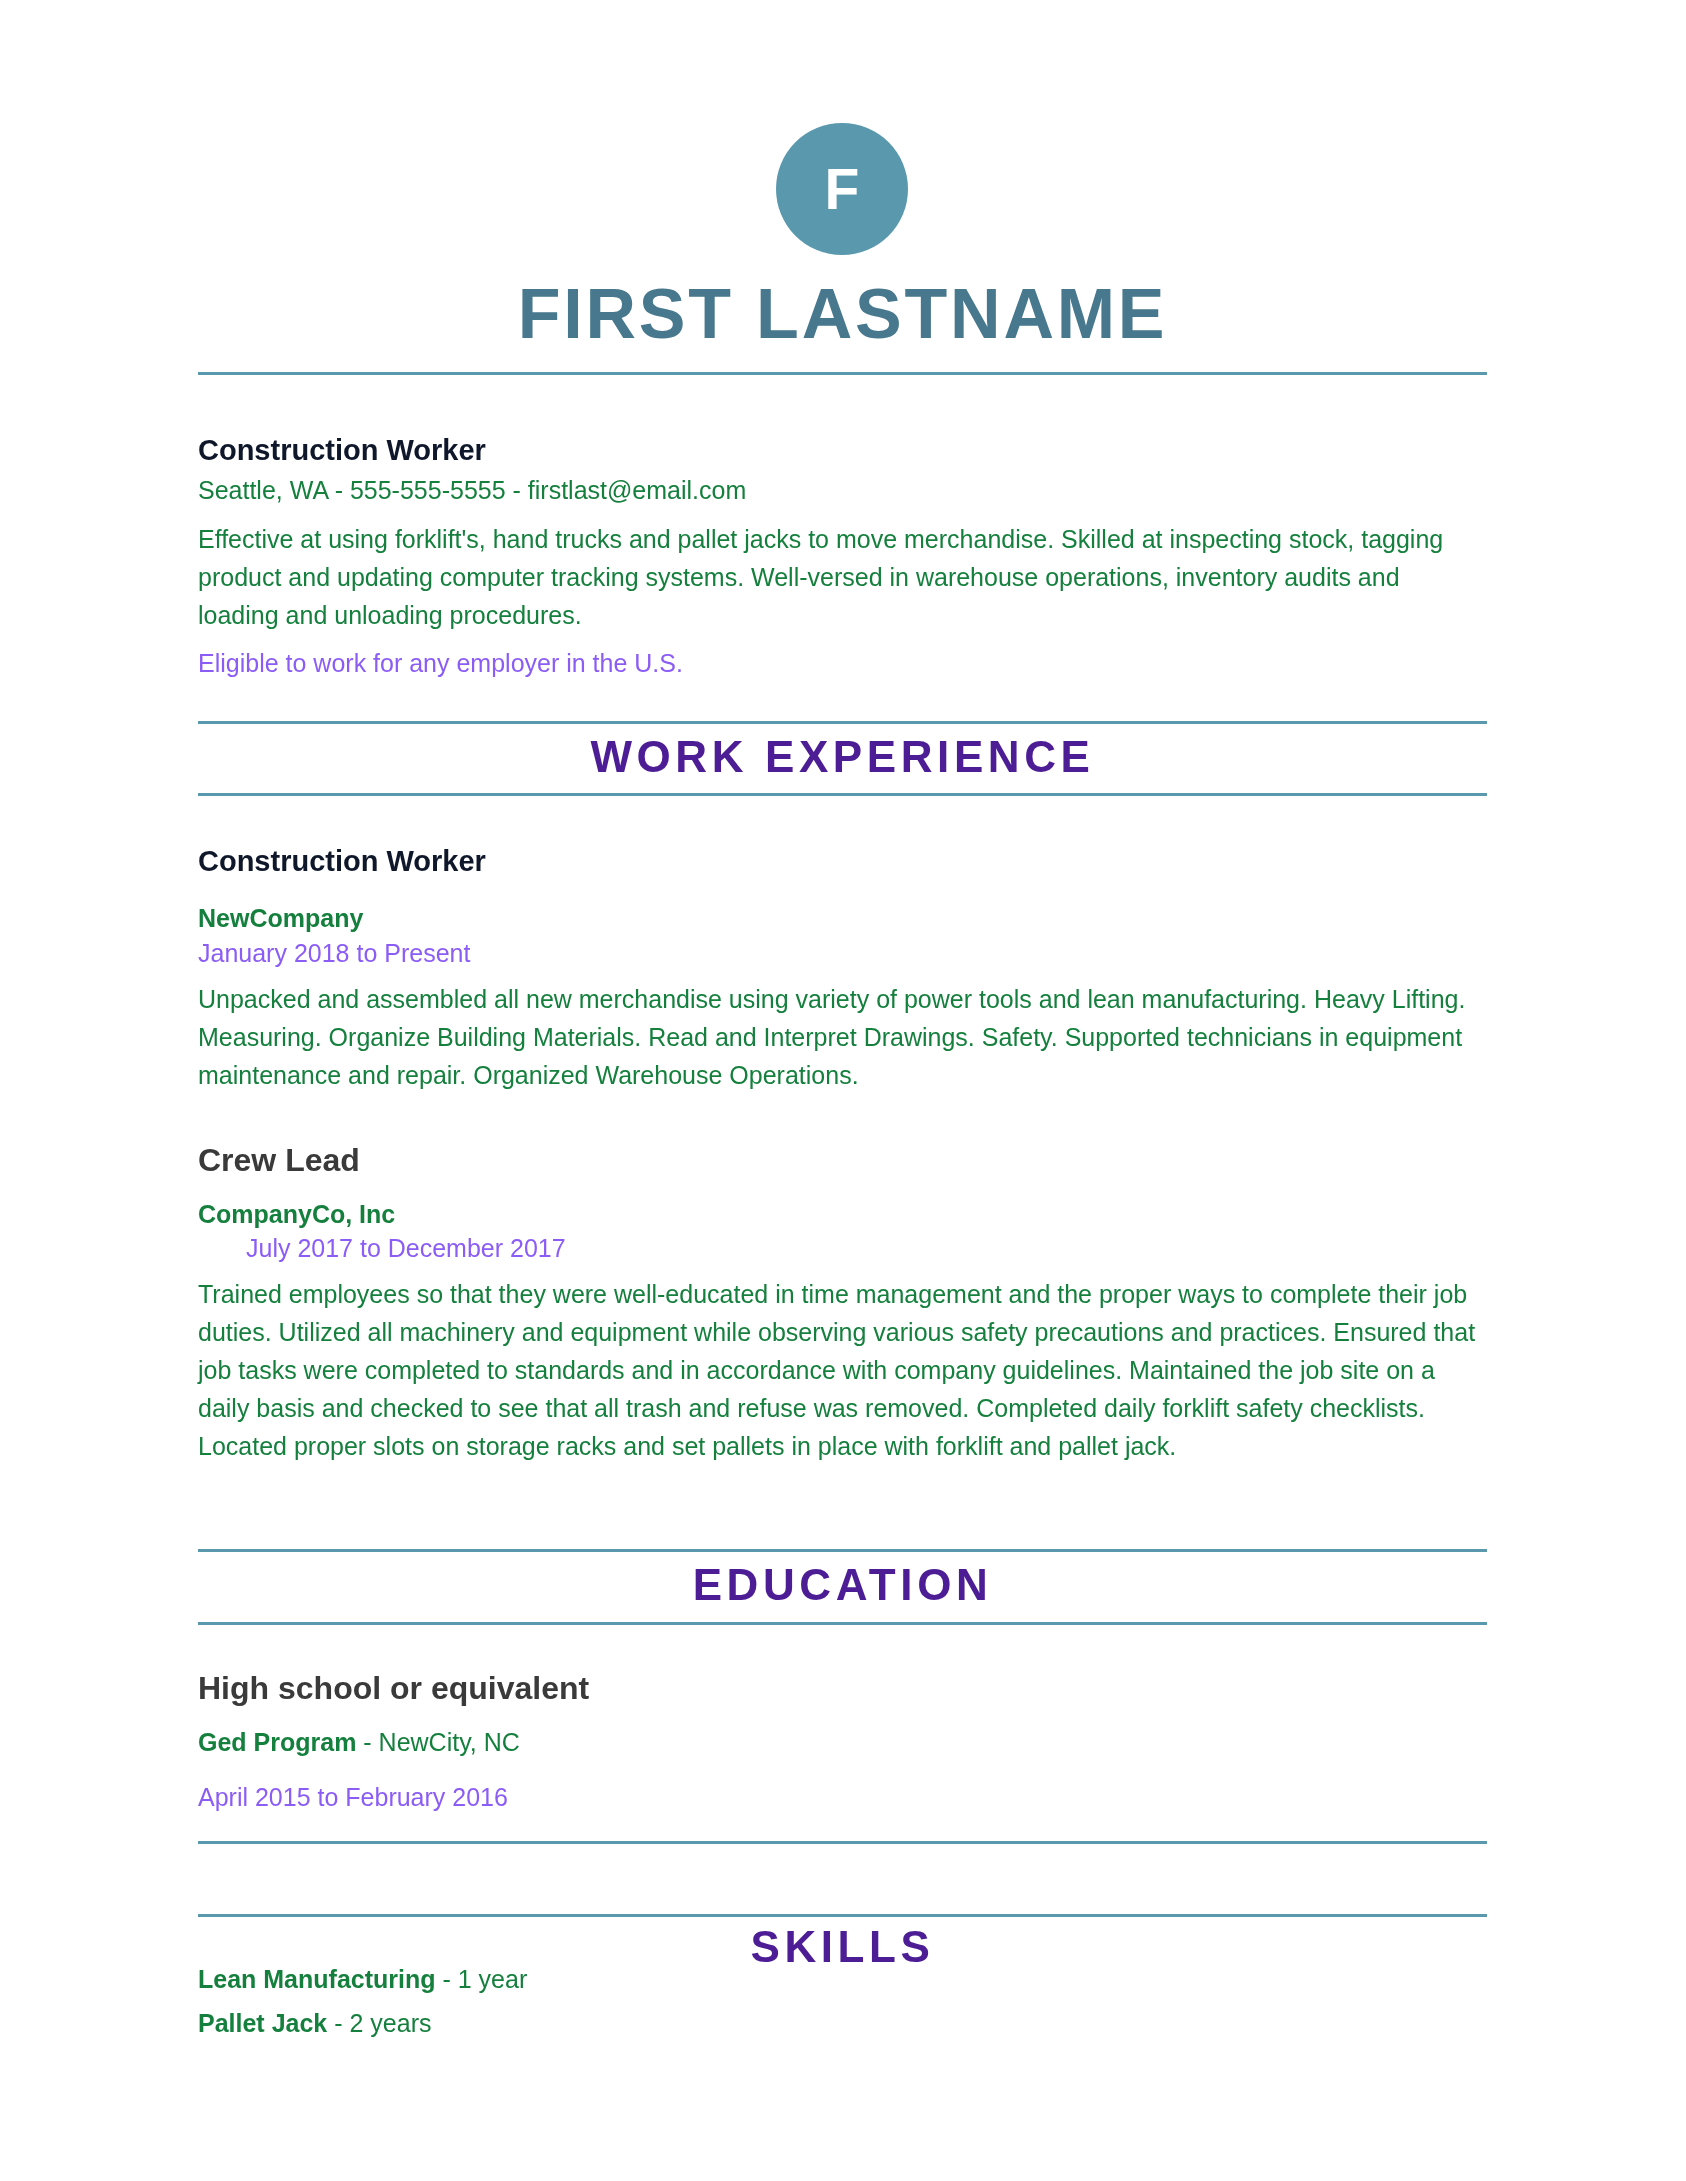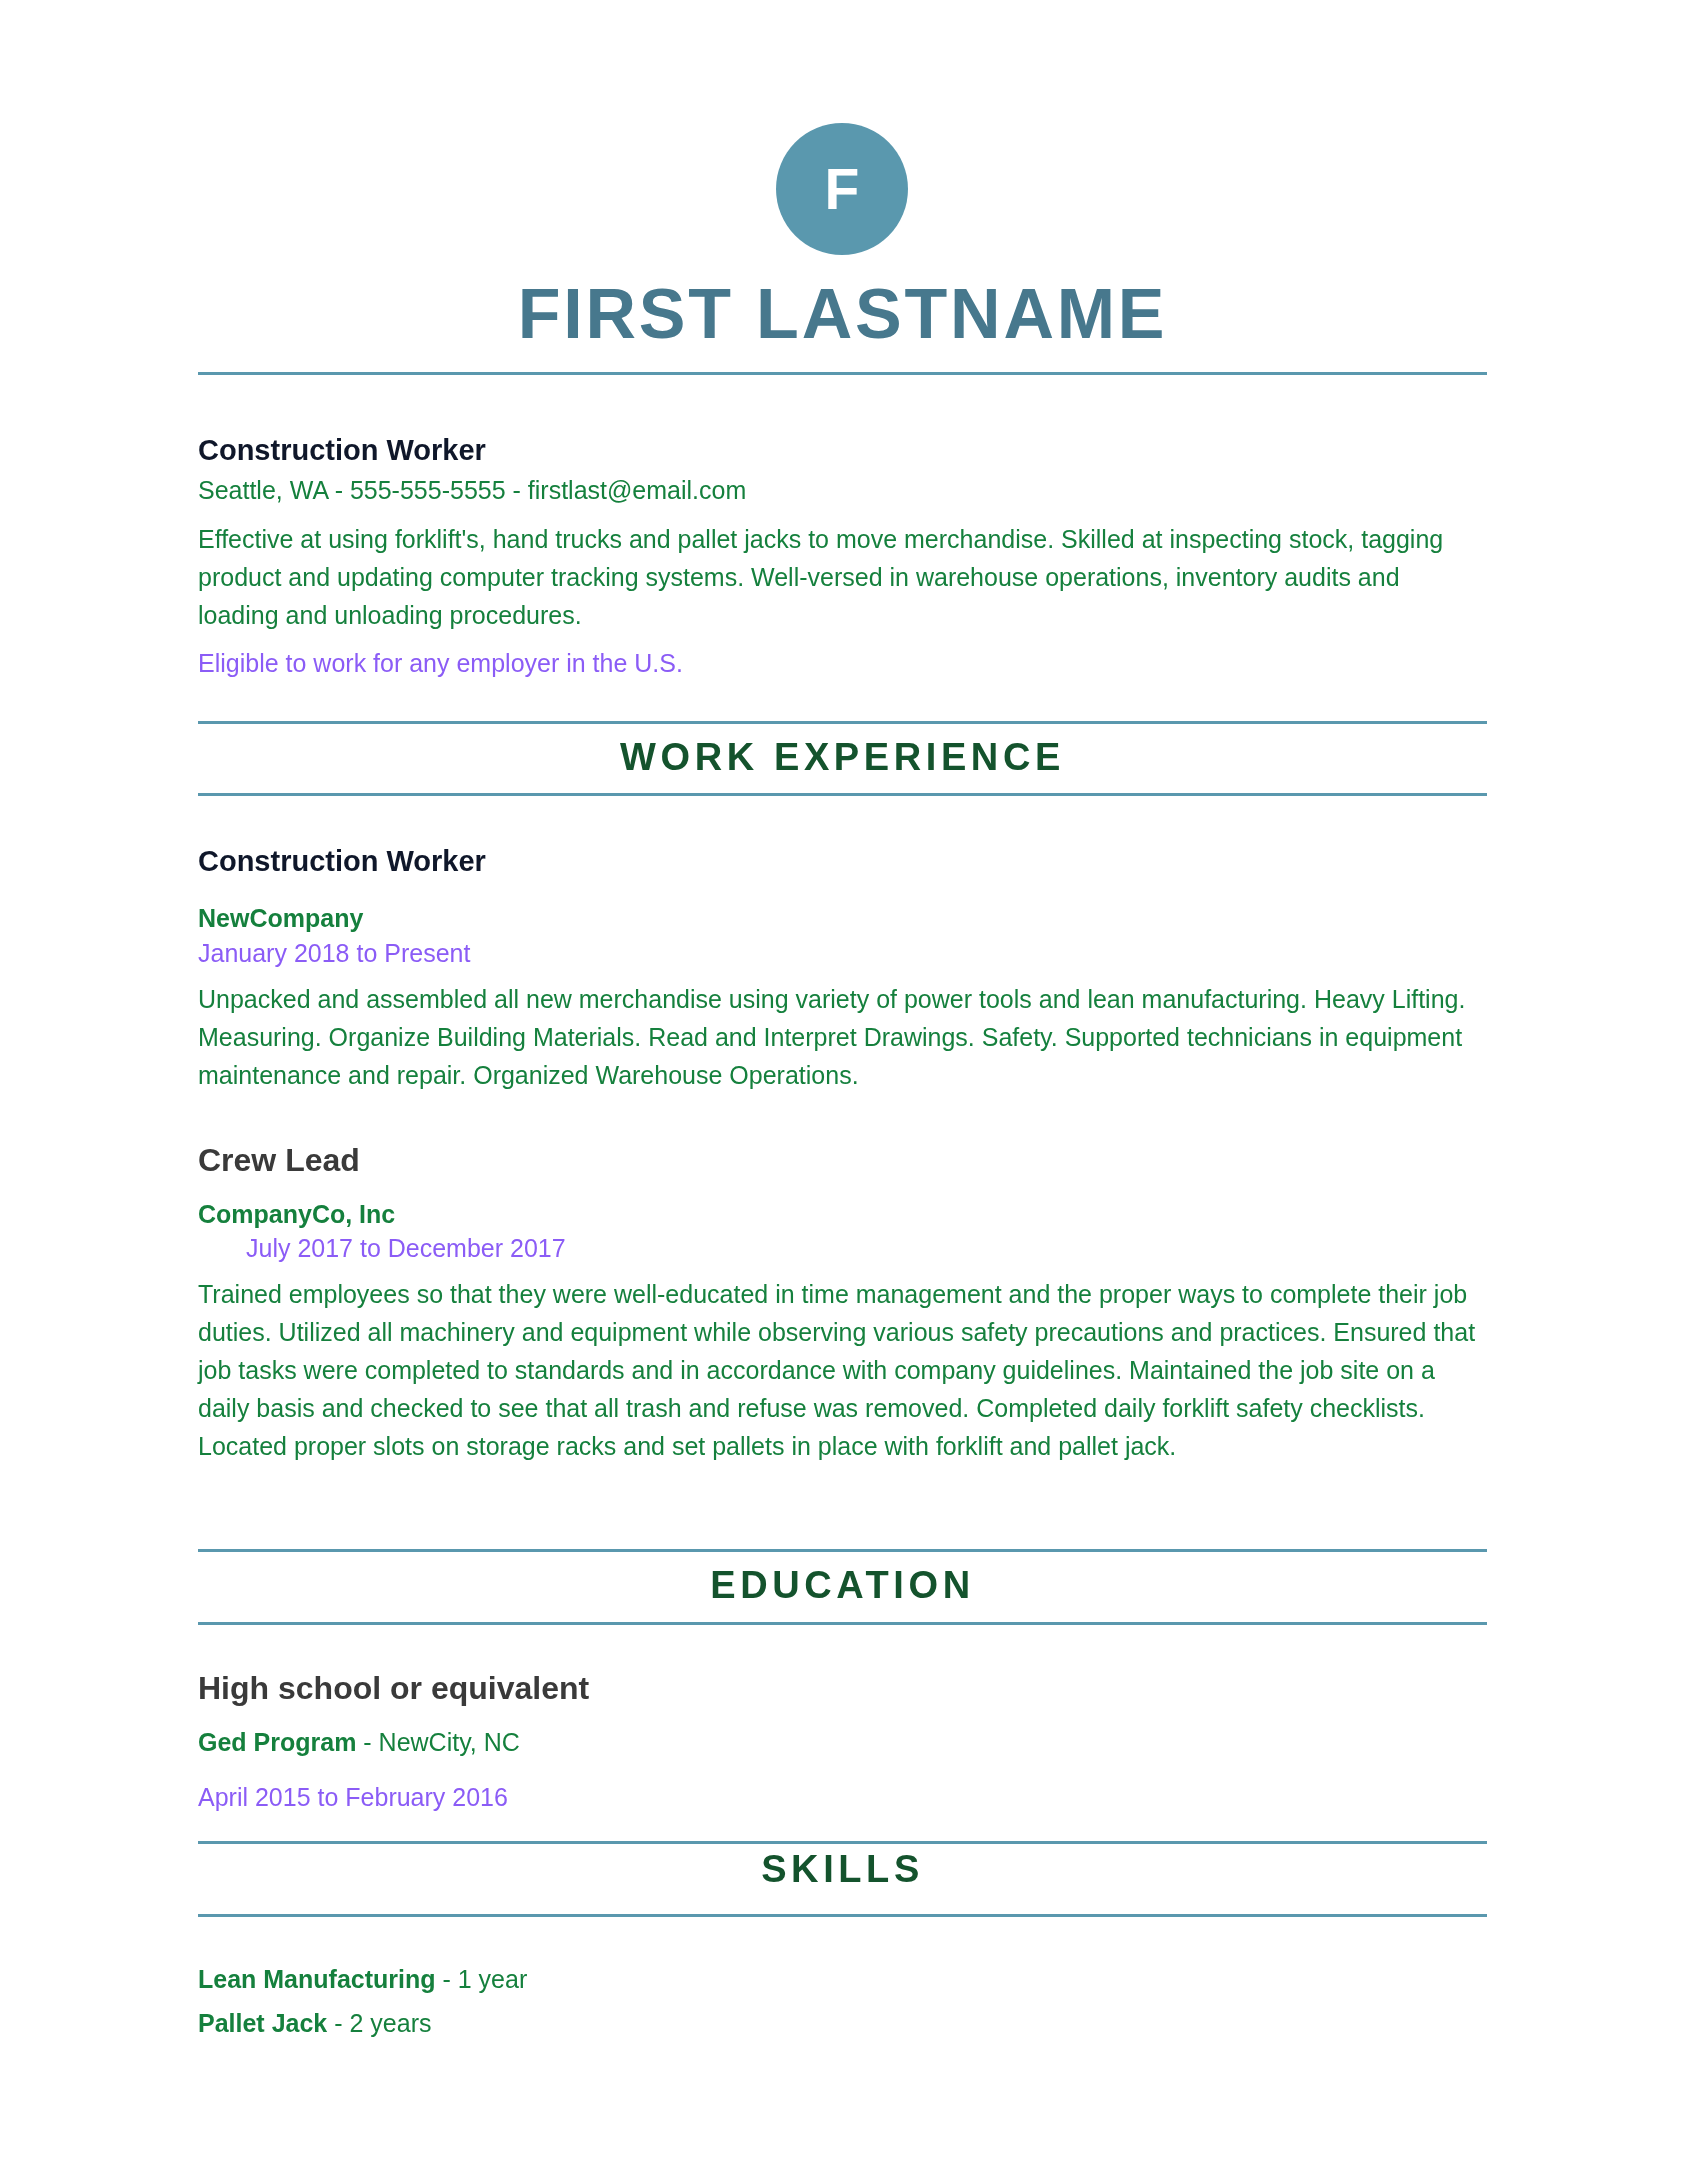--- a/index.html
+++ b/index.html
@@ -12,21 +12,21 @@
   .name { position: absolute; left: 0; top: 281px; width: 1289px; text-align: center;
           font-weight: bold; font-size: 70px; letter-spacing: 2.8px; color: #47788d; line-height: 66px; }
   .rule { position: absolute; left: 0; width: 1289px; height: 2.8px; background: #5a98ae; }
   .abs { position: absolute; left: 0; width: 1289px; }
   .title { font-weight: bold; font-size: 29px; line-height: 37px; color: #0f172a; }
   .title-lg { font-weight: bold; font-size: 32px; line-height: 40px; color: #3a3a3a; }
   .text { font-size: 25px; line-height: 38px; color: #15803d; }
   .muted { font-size: 25px; line-height: 37px; color: #8b5cf6; }
   .bold { font-weight: bold; }
   .section-heading { position: absolute; left: 0; width: 1289px; text-align: center; font-weight: bold;
-                     font-size: 38px; letter-spacing: 4.6px; color: #14532d; line-height: 46px; }
+                     font-size: 44px; letter-spacing: 4.6px; color: #4c1d95; line-height: 46px; }
 </style>
 </head>
 <body>
 
 <div class="page">
 
   <div class="avatar">
     <span>F</span>
   </div>
   <div class="name">FIRST LASTNAME</div>
@@ -55,21 +55,21 @@
   <div class="section-heading" style="top:1562px;">EDUCATION</div>
   <div class="rule" style="top:1622px;"></div>
 
   <div class="abs title-lg" style="top:1668px;">High school or equivalent</div>
   <div class="abs text" style="top:1723px;">
     <span class="bold">Ged Program</span><span style="white-space:pre;"> - </span><span>NewCity, NC</span>
   </div>
   <div class="abs muted" style="top:1779px;">April 2015 to February 2016</div>
 
   <div class="rule" style="top:1841px;"></div>
-  <div class="section-heading" style="top:1846px;text-align:center;">SKILLS</div>
+  <div class="section-heading" style="top:1924px;text-align:center;">SKILLS</div>
   <div class="rule" style="top:1914px;"></div>
 
   <div class="abs text" style="top:1960px;">
     <span class="bold">Lean Manufacturing</span><span style="white-space:pre;"> - </span><span>1 year</span>
   </div>
   <div class="abs text" style="top:2004px;">
     <span class="bold">Pallet Jack</span><span style="white-space:pre;"> - </span><span>2 years</span>
   </div>
 
 </div>

